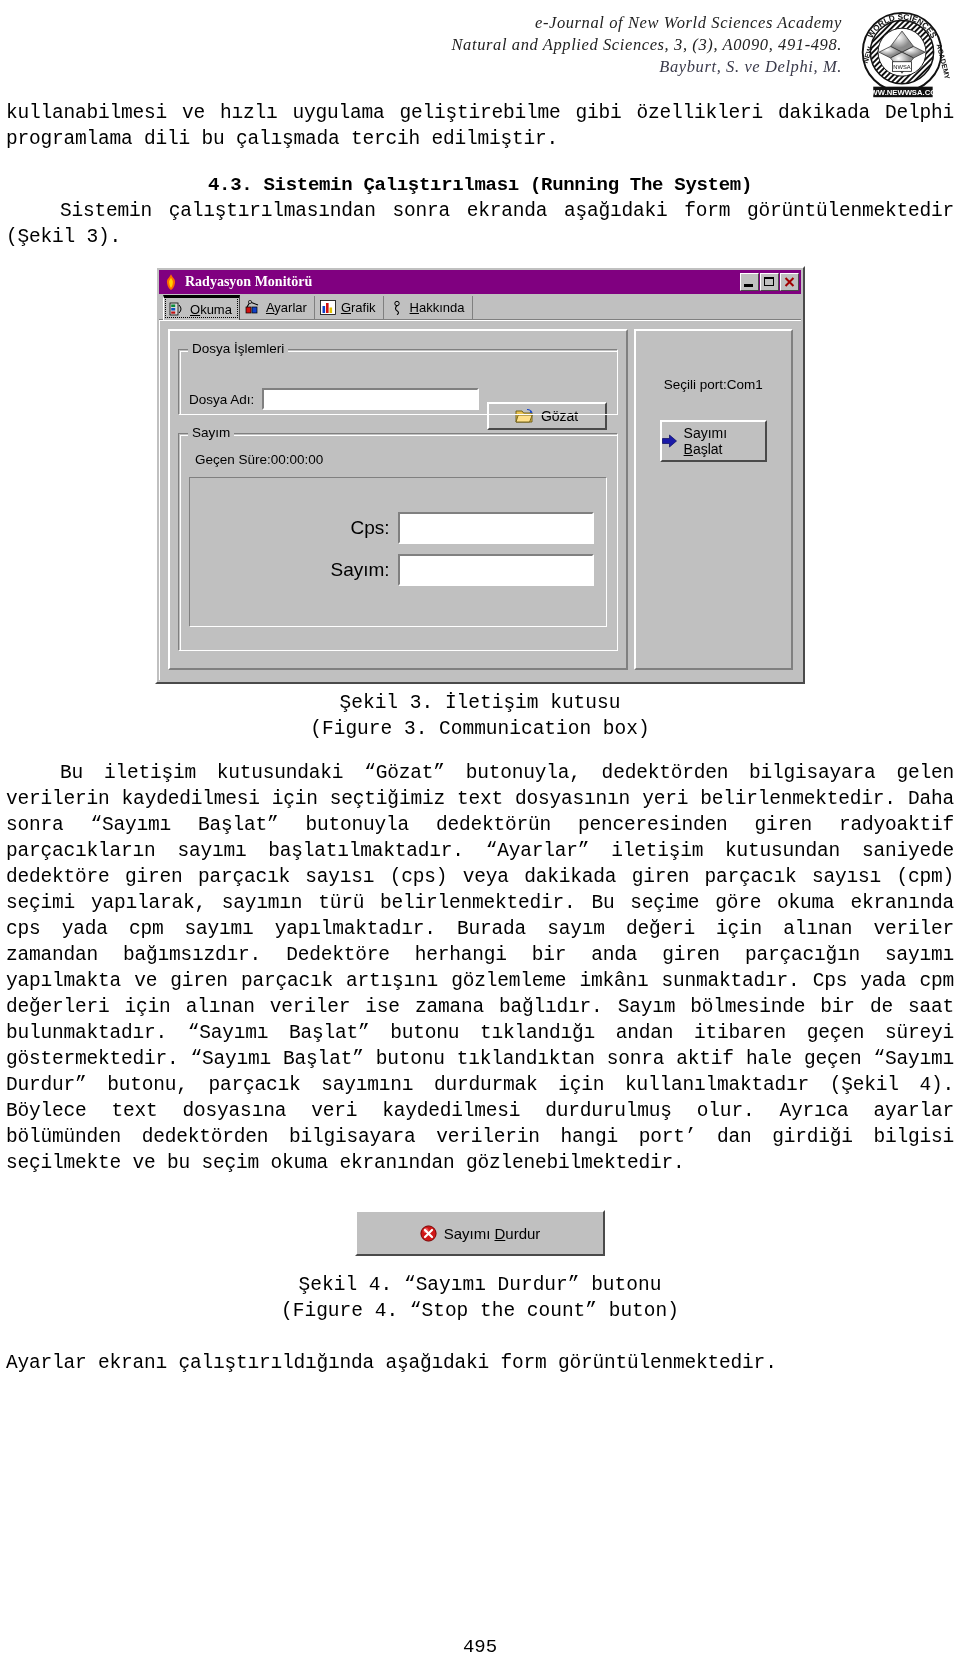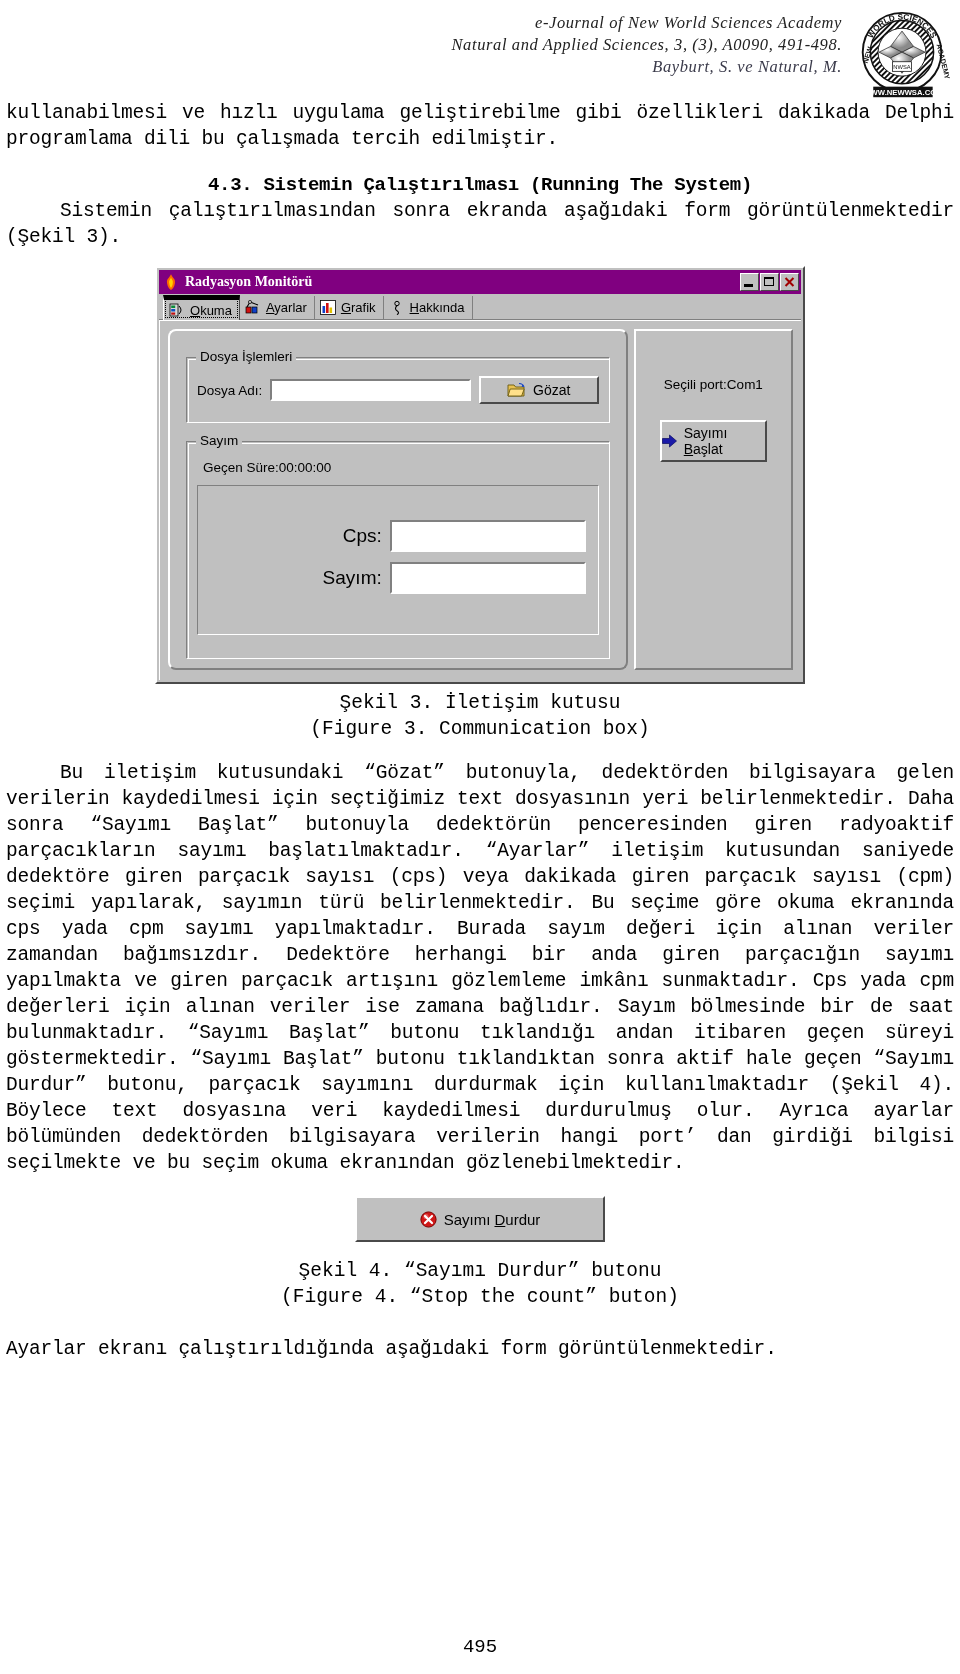--- a/index.html
+++ b/index.html
@@ -164,21 +164,21 @@
     padding: 0 7px 0 5px;
     font-family: "Liberation Sans", "DejaVu Sans", sans-serif;
     font-size: 13px;
     color: #000;
     background: #c0c0c0;
     border-right: 1px solid #808080;
     box-sizing: border-box;
     white-space: nowrap;
   }
   .tab.active {
-    border-top: 5px solid #000000;
+    border-top: 3px solid #000000;
     border-left: 1px solid #ffffff;
     border-right: 1px solid #4a4a4a;
     background: #c0c0c0;
     height: 25px;
     margin-bottom: -1px;
     outline: 1px dotted #000;
     outline-offset: -3px;
   }
   .tab .ul { text-decoration: underline; }
   .tabicon { width: 16px; height: 15px; flex: none; }
@@ -195,21 +195,21 @@
     box-sizing: border-box;
   }
   .panel {
     background: #c0c0c0;
     border-top: 2px solid #ffffff;
     border-left: 2px solid #ffffff;
     border-right: 2px solid #808080;
     border-bottom: 2px solid #808080;
     box-sizing: border-box;
   }
-  .left-panel { width: 480px; padding: 16px; border-radius: 8px; }
+  .left-panel { width: 480px; padding: 8px; }
   .right-panel { flex: 1 1 auto; padding: 24px; }
 
   .groupbox {
     border: 1px solid #ffffff;
     border-top-color: #808080;
     border-left-color: #808080;
     position: relative;
     margin-top: 10px;
     padding: 12px 10px 10px 10px;
     box-sizing: border-box;
@@ -261,20 +261,21 @@
     border-bottom: 2px solid #4a4a4a;
     font-family: "Liberation Sans", "DejaVu Sans", sans-serif;
     font-size: 14px;
     color: #000;
     display: flex;
     align-items: center;
     justify-content: center;
     gap: 7px;
     box-sizing: border-box;
     cursor: default;
+    margin-top: 34px;
   }
   .btn.disabled { color: #808080; text-shadow: 1px 1px 0 #ffffff; }
 
   .inner-sunken {
     border-top: 1px solid #808080;
     border-left: 1px solid #808080;
     border-right: 1px solid #ffffff;
     border-bottom: 1px solid #ffffff;
     padding: 10px 12px;
     margin-top: 10px;
@@ -305,21 +306,21 @@
     font-size: 19px;
   }
 </style>
 </head>
 <body>
 
 <div class="header">
   <div class="header-lines">
     <div class="hl1">e-Journal of New World Sciences Academy</div>
     <div class="hl2">Natural and Applied Sciences, 3, (3), A0090, 491-498.</div>
-    <div class="hl3">Bayburt, S. ve Natural, M.</div>
+    <div class="hl3">Bayburt, S. ve Delphi, M.</div>
   </div>
 
   <svg class="logo" viewBox="0 0 100 96">
     <defs>
       <pattern id="hatch" width="4" height="4" patternUnits="userSpaceOnUse" patternTransform="rotate(45)">
         <rect width="4" height="4" fill="#fff"></rect>
         <rect width="2" height="4" fill="#111"></rect>
       </pattern>
       <radialGradient id="dia" cx="35%" cy="30%">
         <stop offset="0%" stop-color="#ffffff"></stop>

